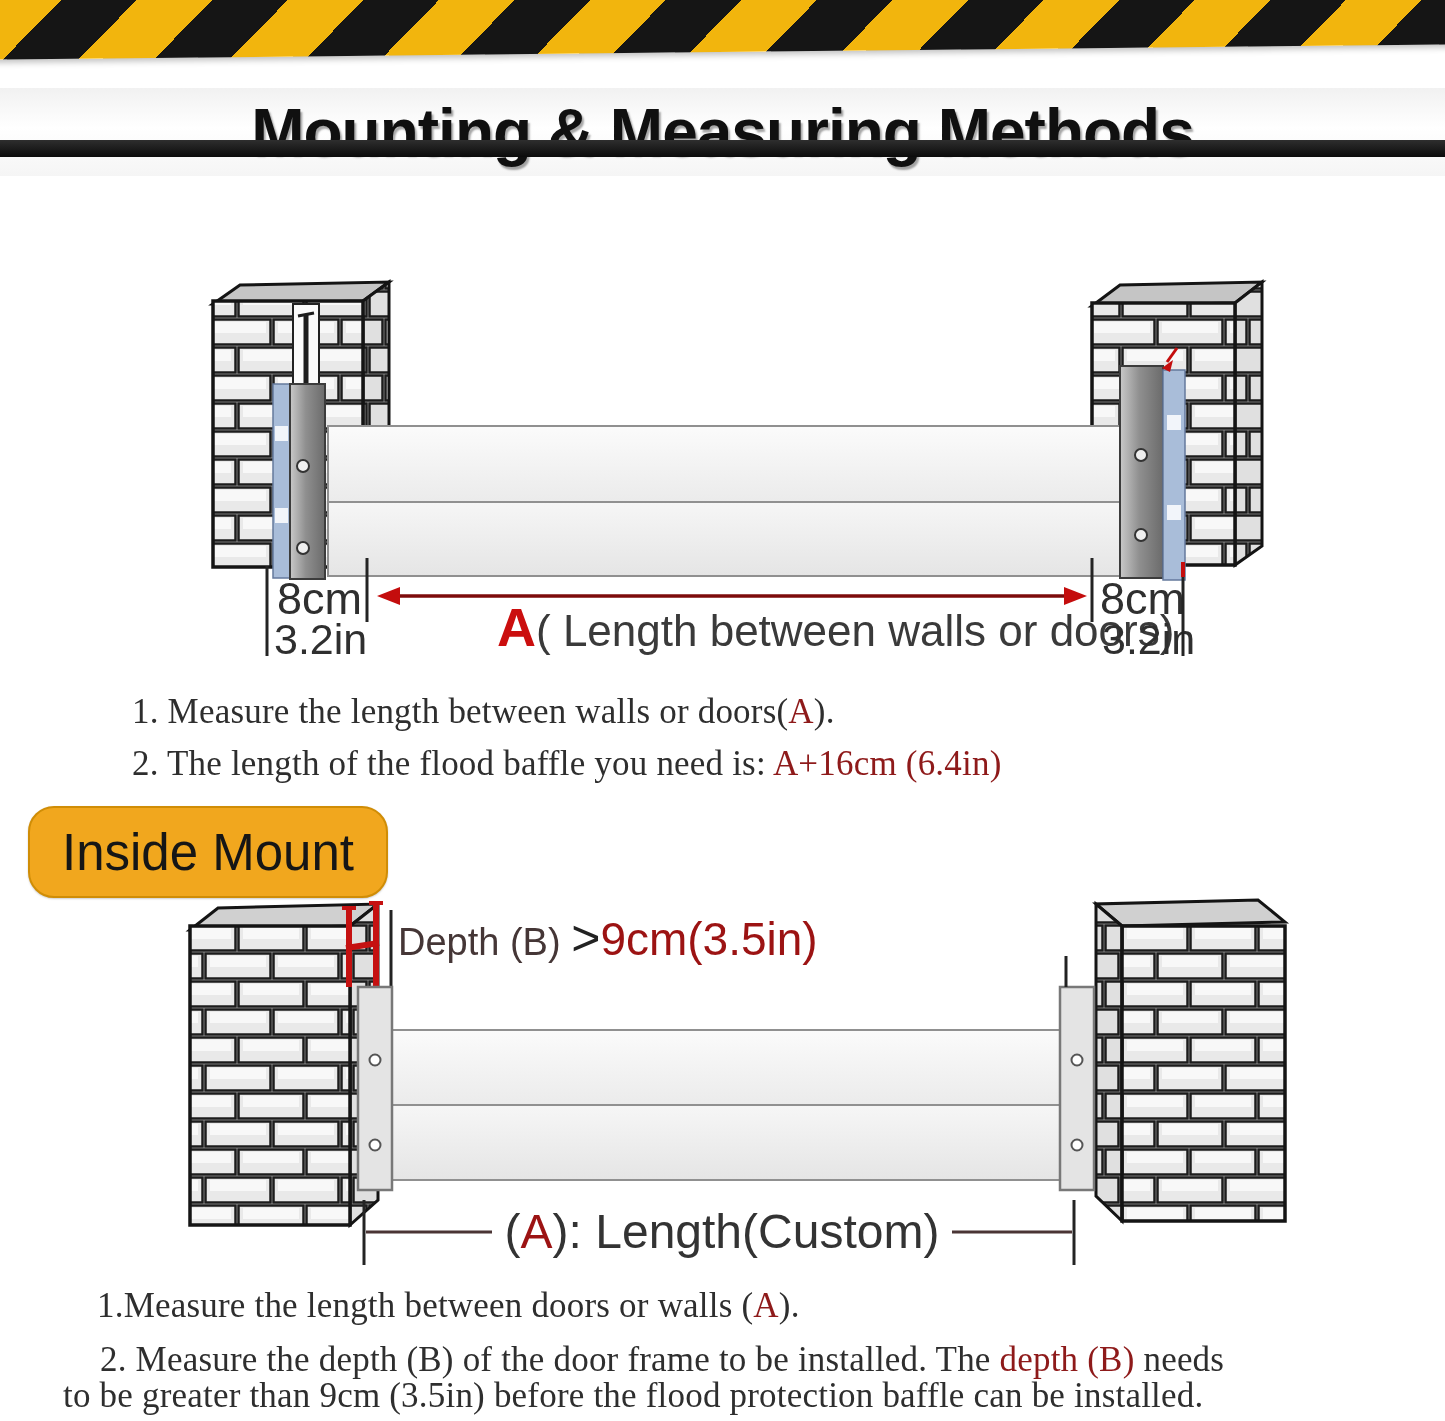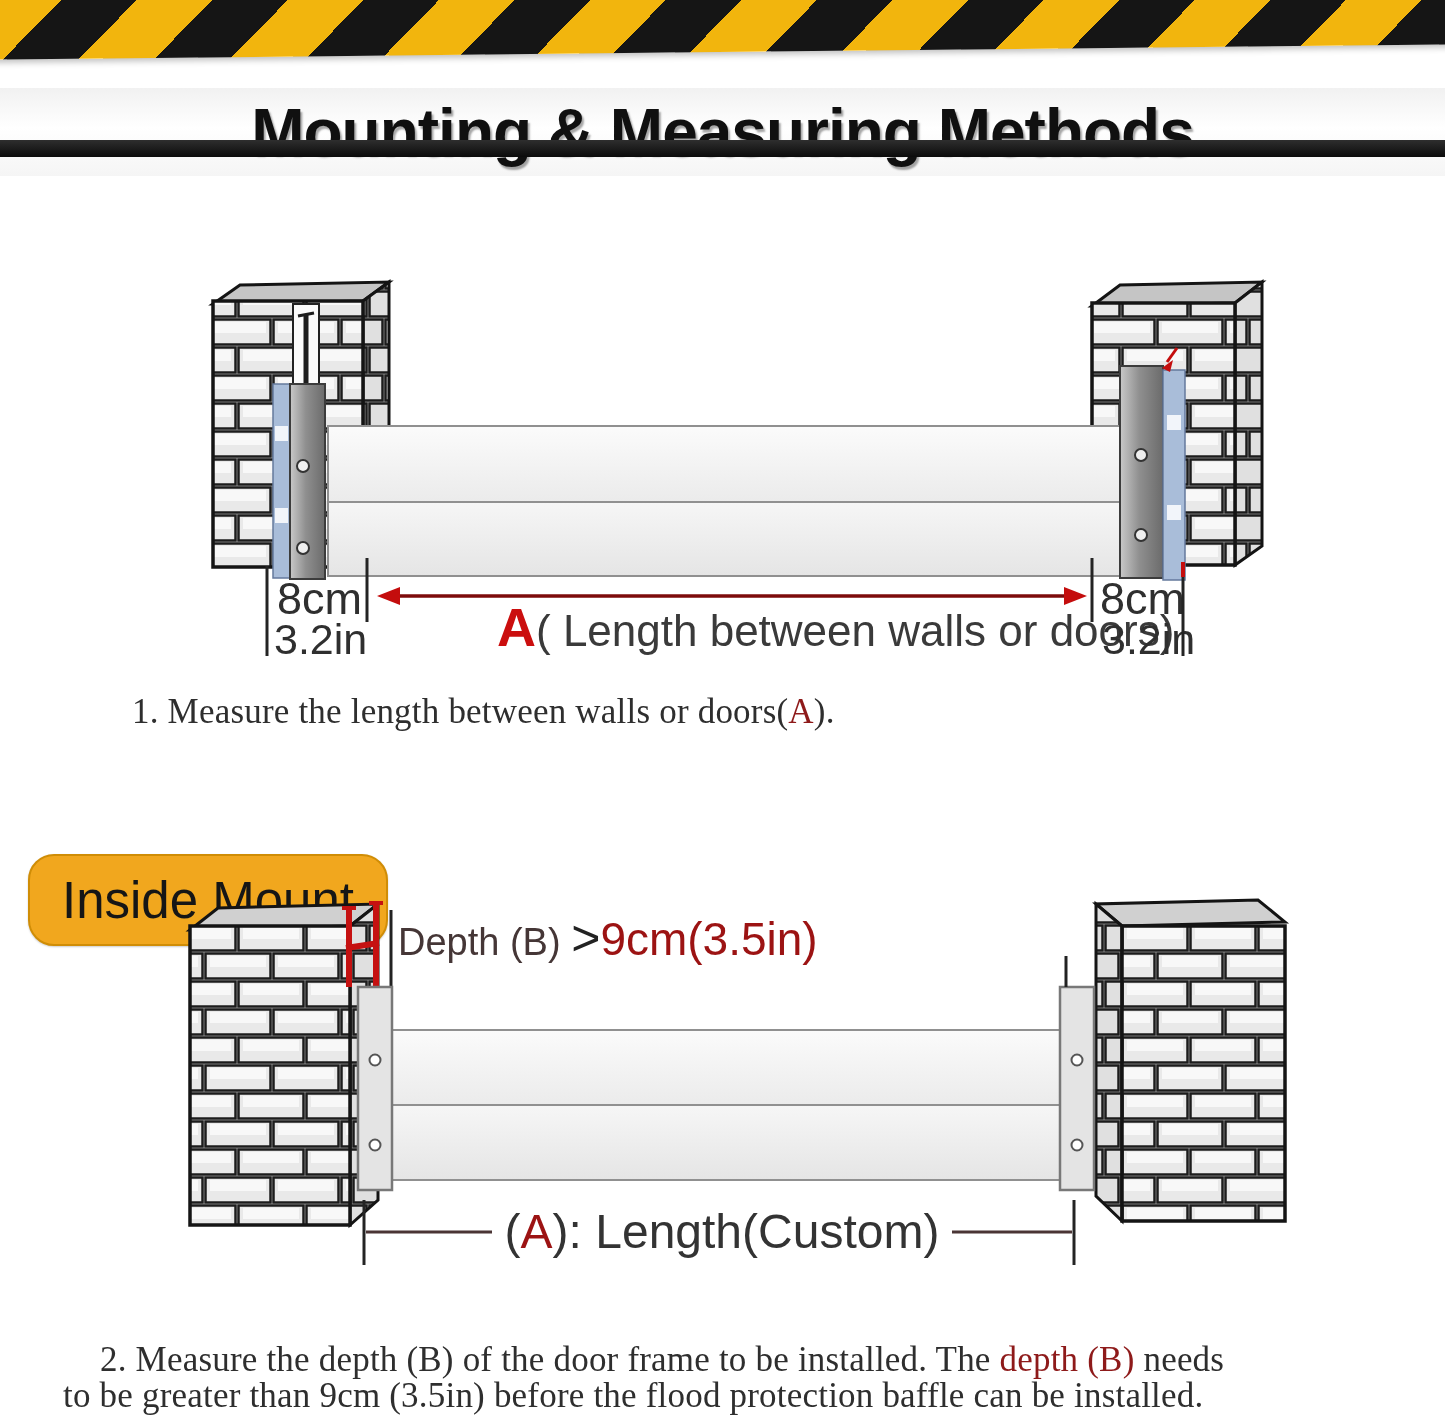--- a/index.html
+++ b/index.html
@@ -16,21 +16,21 @@
   .title{font-size:64px;font-weight:bold;color:#101010;letter-spacing:-1px;
     text-shadow:2px 3px 2px rgba(0,0,0,.35);white-space:nowrap;}
   .blackbar{position:absolute;top:140px;left:0;width:100%;height:17px;
     background:linear-gradient(180deg,#2e2e2e,#0b0b0b);}
 
   
   .badge{position:absolute;background:#f1a71e;border:2px solid #d08d06;border-radius:26px;
     display:flex;align-items:center;justify-content:center;font-size:51px;color:#161616;
     box-shadow:0 1px 2px rgba(0,0,0,.2);white-space:nowrap;}
   #badge-outside{left:28px;top:181px;width:386px;height:86px;}
-  #badge-inside{left:28px;top:806px;width:356px;height:88px;margin-top:48px;}
+  #badge-inside{left:28px;top:806px;width:356px;height:88px;}
 
   
   .diagram{position:absolute;left:0;width:1445px;}
   #svg-outside{top:262px;height:430px;}
   #svg-inside{top:896px;height:400px;}
   svg text{font-family:"Liberation Sans",sans-serif;}
 
   
   .step{position:absolute;font-size:35px;color:#2e2e2e;white-space:nowrap;letter-spacing:.2px;font-family:Liberation Serif, serif;}
   .hl{color:#8e1a1a;}
@@ -141,20 +141,21 @@
 
       <line x1="1092" y1="296" x2="1092" y2="360" stroke="#242424" stroke-width="3"></line>
       <text x="1100" y="352" font-size="45" fill="#2f2f2f">8cm</text>
       <text x="1102" y="392" font-size="43" fill="#2f2f2f">3.2in</text>
       <line x1="1183" y1="302" x2="1183" y2="394" stroke="#242424" stroke-width="3"></line>
       <line x1="1183" y1="300" x2="1183" y2="315" stroke="#c40d0d" stroke-width="4"></line>
     </g>
   </svg>
 
   <div class="step" style="left:132px;top:692px;"><span>1. Measure the length between walls or doors(</span><span class="hl">A</span><span>).</span></div>
+  <div class="step" style="left:132px;top:744px;"><span>2. The length of the flood baffle you need is: </span><span class="hl">A+16cm (6.4in)</span></div>
 
   <svg id="svg-inside" class="diagram" viewBox="0 0 1445 400">
 
     <g>
       <polygon points="190,34 350,30 378,8 218,12" fill="#d0d0d0" stroke="#141414" stroke-width="3"></polygon>
       <polygon points="350,30 378,8 378,304 350,329" fill="url(#ps)" stroke="#141414" stroke-width="3"></polygon>
       <rect x="190" y="30" width="160" height="299" fill="url(#pb)" stroke="#141414" stroke-width="3.5"></rect>
     </g>
 
     <g>
@@ -194,16 +195,17 @@
 
     <g>
       <line x1="364" y1="304" x2="364" y2="369" stroke="#242424" stroke-width="3"></line>
       <line x1="366" y1="336" x2="492" y2="336" stroke="#4a3535" stroke-width="3"></line>
       <text x="722" y="352" text-anchor="middle"><tspan font-size="48" fill="#333333">(</tspan><tspan font-size="48" fill="#9c1313">A</tspan><tspan font-size="48" fill="#333333">): Length(Custom)</tspan></text>
       <line x1="952" y1="336" x2="1072" y2="336" stroke="#4a3535" stroke-width="3"></line>
       <line x1="1074" y1="304" x2="1074" y2="369" stroke="#242424" stroke-width="3"></line>
     </g>
   </svg>
 
+  <div class="step" style="left:97px;top:1286px;"><span>1.Measure the length between doors or walls (</span><span class="hl">A</span><span>).</span></div>
   <div class="step" style="left:100px;top:1340px;"><span>2. Measure the depth (B) of the door frame to be installed. The </span><span class="hl">depth (B)</span><span> needs</span></div>
   <div class="step" style="left:63px;top:1376px;"><span>to be greater than 9cm (3.5in) before the flood protection baffle can be installed.</span></div>
 
 </div>
 
 </body></html>

